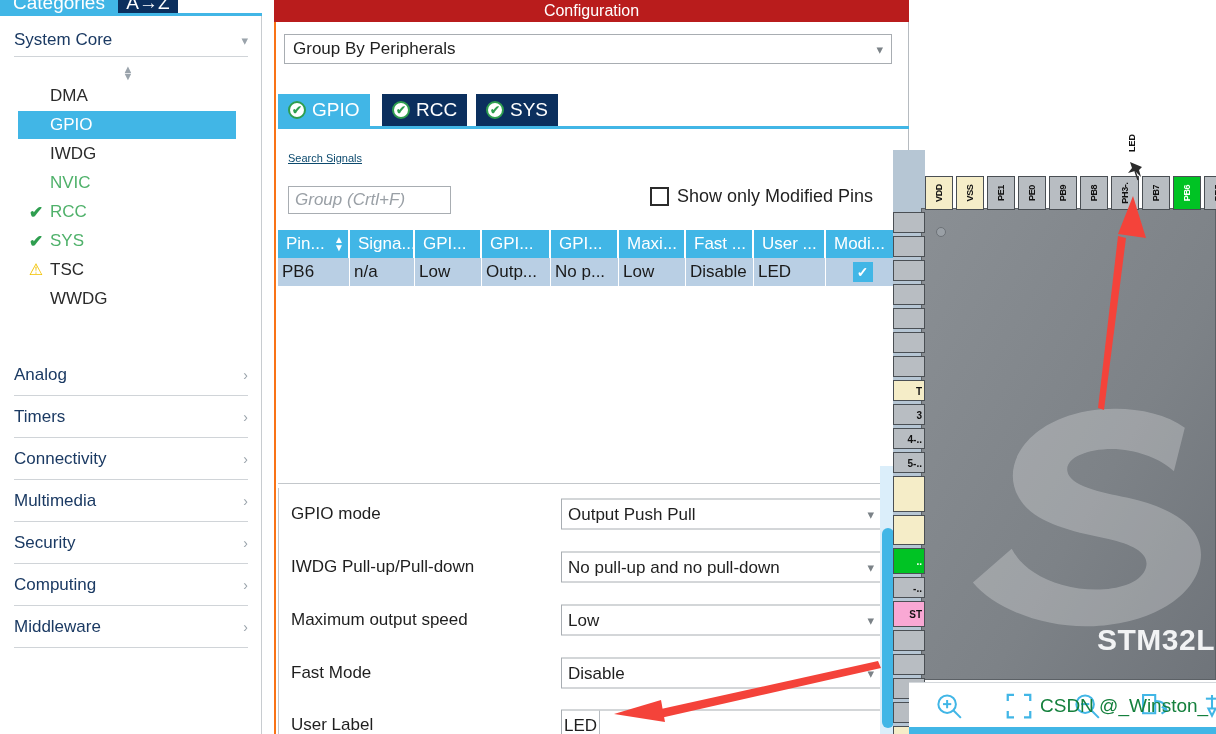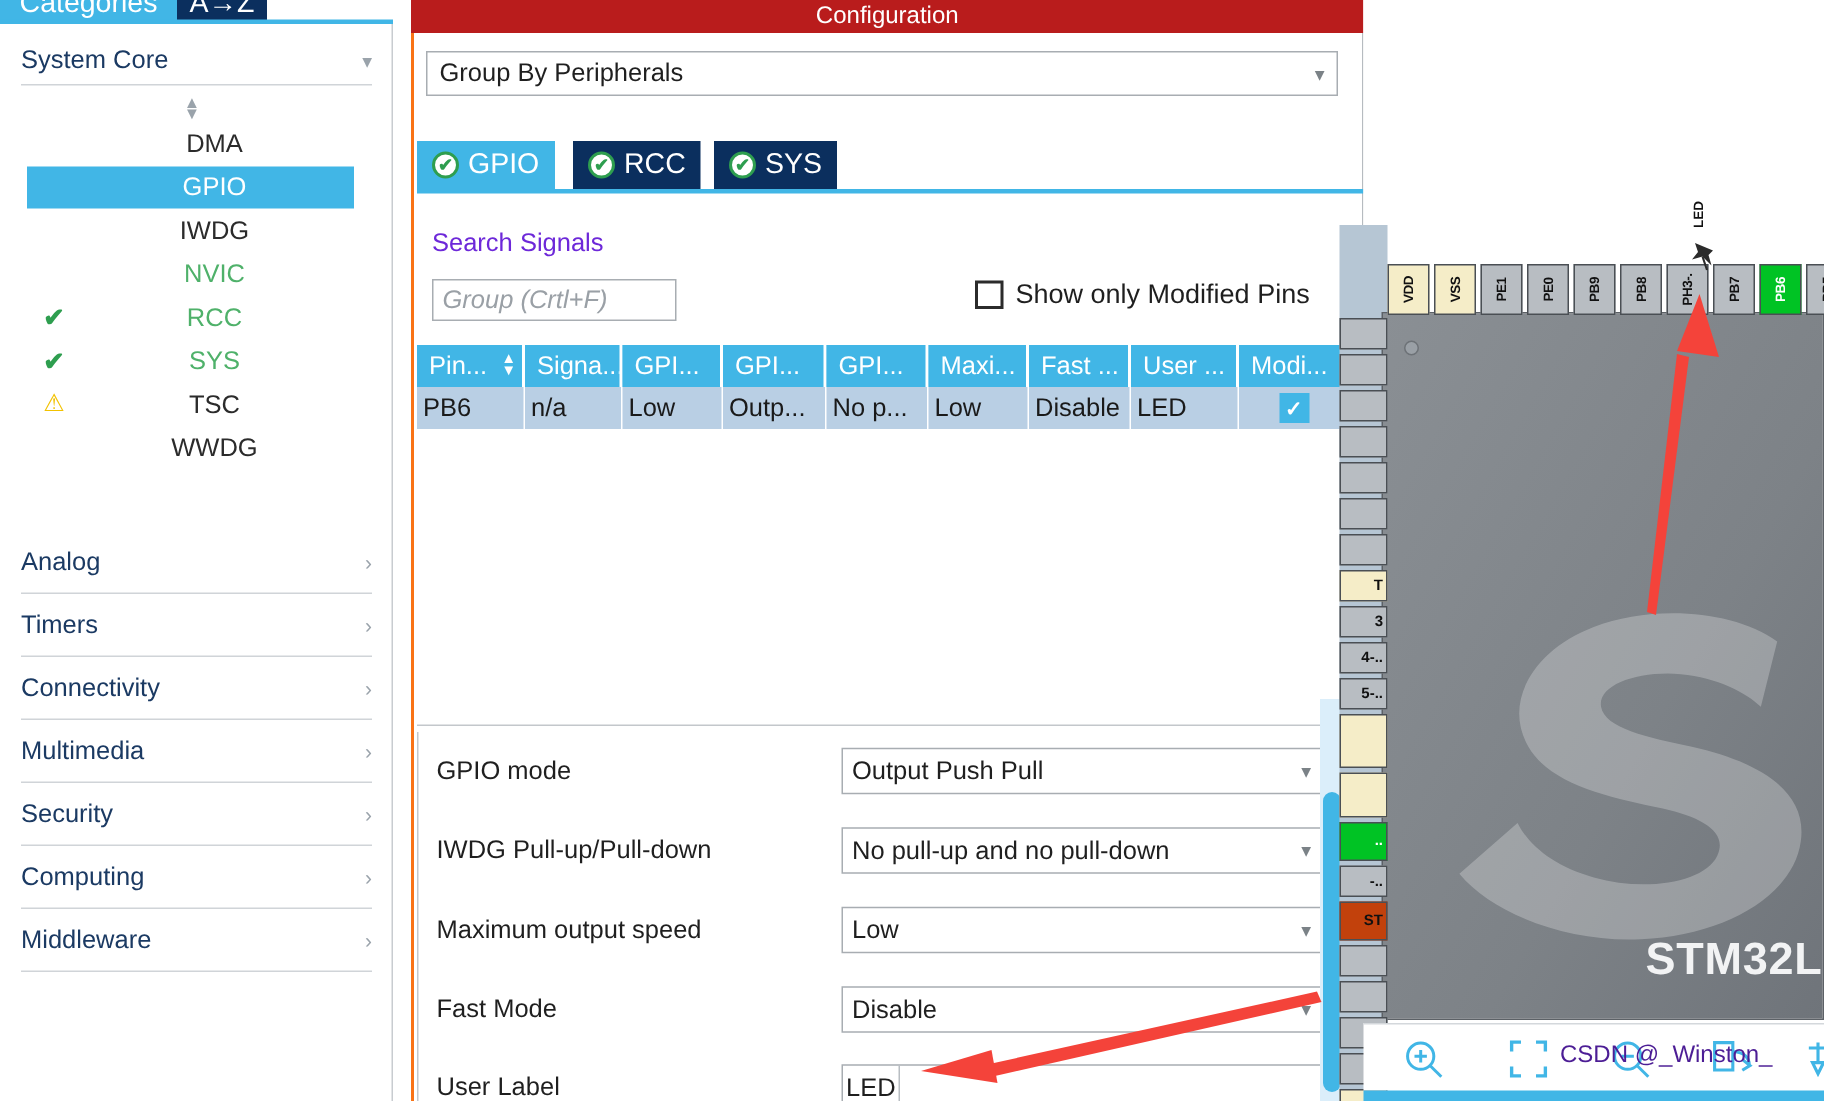--- a/index.html
+++ b/index.html
@@ -42,21 +42,21 @@
   }
   .sb-chev { color: #9aa3ab; font-size: 13px; }
   .sb-spinner {
     position: absolute; left: 120px; top: 66px;
     width: 16px; height: 14px; color: #9aa3ab; font-size: 11px;
     line-height: 7px; text-align: center;
   }
   .sb-item {
     position: absolute; left: 18px; width: 218px; height: 28px;
     display: flex; align-items: center; padding-left: 32px;
-    font-size: 17px; color: #2b2b2b; justify-content: center;
+    font-size: 17px; color: #2b2b2b;
   }
   .sb-item.sel { background: #41b6e6; color: #ffffff; }
   .sb-item.green { color: #4fb16a; }
   .sb-mark {
     position: absolute; left: 8px; top: 50%; transform: translateY(-50%);
     width: 20px; text-align: center; font-size: 15px; line-height: 1;
   }
   .mark-check { color: #2e9e4f; font-weight: bold; font-size: 17px; }
   .mark-warn { color: #f2c200; font-size: 16px; }
 
@@ -103,21 +103,21 @@
   .tabbar-underline { position: absolute; left: 2px; top: 104px; width: 631px; height: 3px; background: #41b6e6; }
   .okdot {
     width: 18px; height: 18px; border-radius: 50%;
     background: #ffffff; border: 2px solid #2e9e4f;
     display: flex; align-items: center; justify-content: center;
     color: #2e9e4f; font-size: 12px; font-weight: bold; line-height: 1;
   }
 
   .search-label {
     position: absolute; left: 12px; top: 130px;
-    font-size: 17px; color: #6d28d9;
+    font-size: 11px; color: #0c4a6e; text-decoration: underline;
   }
   .search-input {
     position: absolute; left: 12px; top: 164px; width: 163px; height: 28px;
     border: 1px solid #a8adb2; background: #ffffff;
     display: flex; align-items: center; padding-left: 6px;
     font-size: 17px; font-style: italic; color: #9aa0a6;
   }
   .modpins {
     position: absolute; left: 374px; top: 164px;
     display: flex; align-items: center; gap: 8px;
@@ -237,21 +237,21 @@
 
   
   .pincol-left { position: absolute; left: -16px; top: 212px; width: 32px; }
   .pin-l {
     width: 32px; height: 21px; margin-bottom: 3px;
     border: 1px solid #4a4f54; background: #b8bdc2;
     position: relative; overflow: hidden;
   }
   .pin-l.power { background: #f5edc8; }
   .pin-l.active { background: #00c324; }
-  .pin-l.olive { background: #c2410c; }
+  .pin-l.olive { background: #f9a8d4; }
   .pin-l .plabel {
     position: absolute; right: 2px; top: 50%; transform: translateY(-50%);
     font-size: 10px; font-weight: bold; color: #111111; white-space: nowrap;
   }
   .pin-l.active .plabel { color: #ffffff; }
   .pinstrip-bg {
     position: absolute; left: -16px; top: 150px; width: 32px; height: 584px;
     background: #b6c6d4;
   }
 
@@ -274,21 +274,21 @@
     color: #41b6e6;
   }
   .chip-bluebar {
     position: absolute; left: 0; top: 727px; width: 307px; height: 7px;
     background: #41b6e6;
   }
 
   
   .watermark {
     position: absolute; left: 1040px; top: 695px;
-    font-size: 16px; color: #4c1d95;
+    font-size: 19px; color: #15803d;
     white-space: nowrap; pointer-events: none;
   }
 
   
   .annot { position: absolute; left: 0; top: 0; width: 1216px; height: 734px; pointer-events: none; }
 </style>
 </head>
 <body>
 
 <div id="app">

